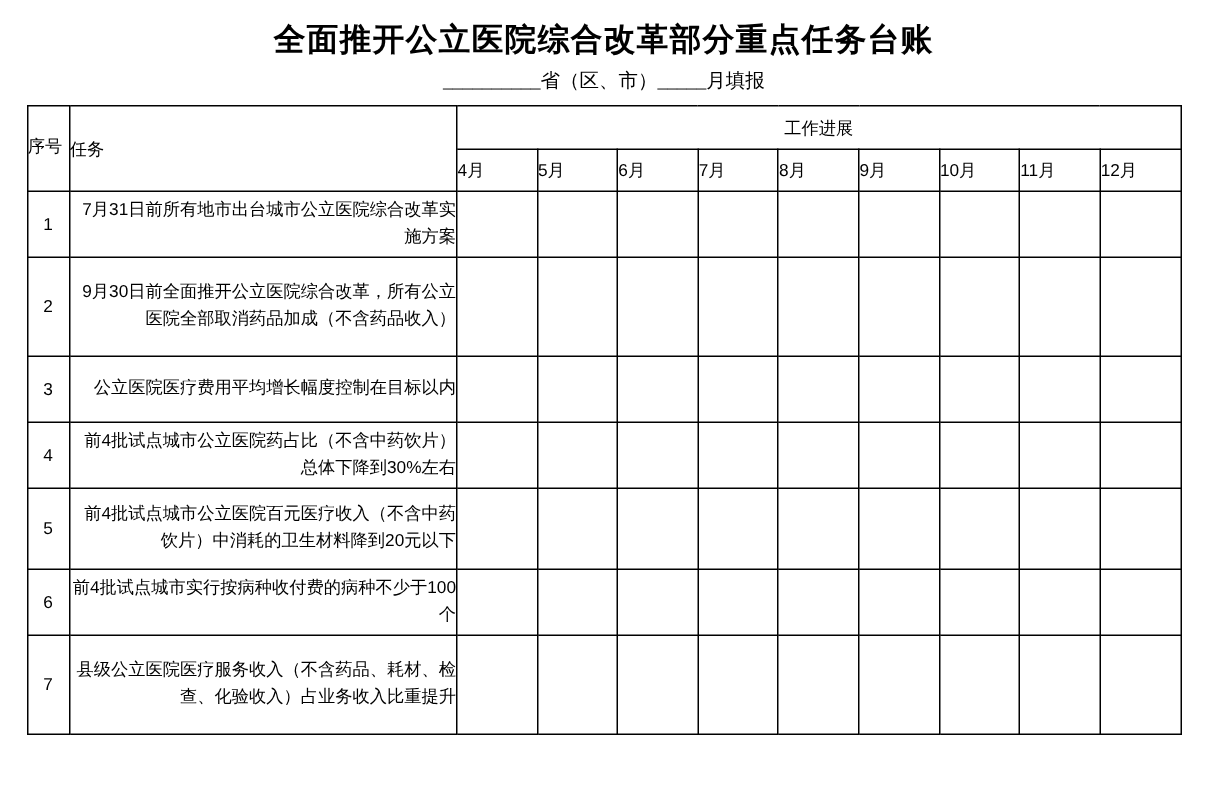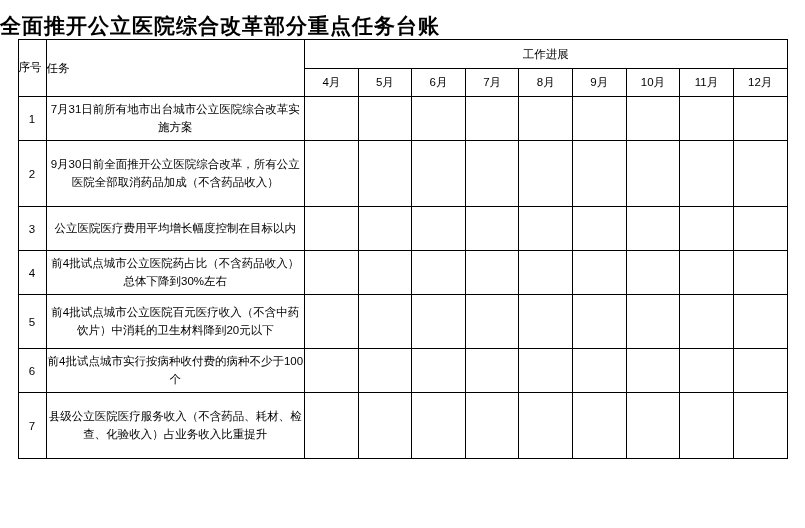--- a/index.html
+++ b/index.html
@@ -14,21 +14,21 @@
     color: #000000;
     overflow: hidden;
   }
   .page {
     position: relative;
     width: 805px;
     height: 528px;
     box-sizing: border-box;
   }
   .doc-title {
-    text-align: left;
+    text-align: center;
     font-family: "Liberation Serif", serif;
     font-size: 21px;
     font-weight: bold;
     letter-spacing: 1px;
     margin: 14px 0 0 0;
     line-height: 1.2;
   }
   .subtitle {
     text-align: center;
     font-family: "Liberation Serif", serif;
@@ -64,30 +64,30 @@
     text-align: left;
     font-size: 12.5px;
     font-weight: bold;
   }
   .h-progress {
     text-align: center;
     font-size: 12.5px;
     height: 28px;
   }
   .h-month {
-    text-align: center;
+    text-align: left;
     font-size: 11.5px;
     height: 27px;
   }
   td.seq {
     text-align: center;
     font-size: 11.5px;
   }
   td.task {
-    text-align: center;
+    text-align: right;
     font-size: 12px;
     line-height: 1.55;
     padding: 4px 5px 4px 6px;
     word-break: break-all;
   }
   td.cell {
     height: 100%;
   }
   .r1 { height: 44px; }
   .r2 { height: 66px; }
@@ -96,20 +96,21 @@
   .r5 { height: 54px; }
   .r6 { height: 44px; }
   .r7 { height: 66px; }
 </style>
 </head>
 <body>
 
 <div class="page">
 
   <div class="doc-title">全面推开公立医院综合改革部分重点任务台账</div>
+  <div class="subtitle">__________省（区、市）_____月填报</div>
 
   <table class="ledger">
     <colgroup>
       <col class="col-seq">
       <col class="col-task">
       <col class="col-month">
       <col class="col-month">
       <col class="col-month">
       <col class="col-month">
       <col class="col-month">
@@ -171,21 +172,21 @@
         <td class="cell"></td>
         <td class="cell"></td>
         <td class="cell"></td>
         <td class="cell"></td>
         <td class="cell"></td>
         <td class="cell"></td>
         <td class="cell"></td>
       </tr>
       <tr class="r4">
         <td class="seq">4</td>
-        <td class="task">前4批试点城市公立医院药占比（不含药品收入）总体下降到30%左右</td>
+        <td class="task">前4批试点城市公立医院药占比（不含中药饮片）总体下降到30%左右</td>
         <td class="cell"></td>
         <td class="cell"></td>
         <td class="cell"></td>
         <td class="cell"></td>
         <td class="cell"></td>
         <td class="cell"></td>
         <td class="cell"></td>
         <td class="cell"></td>
         <td class="cell"></td>
       </tr>

